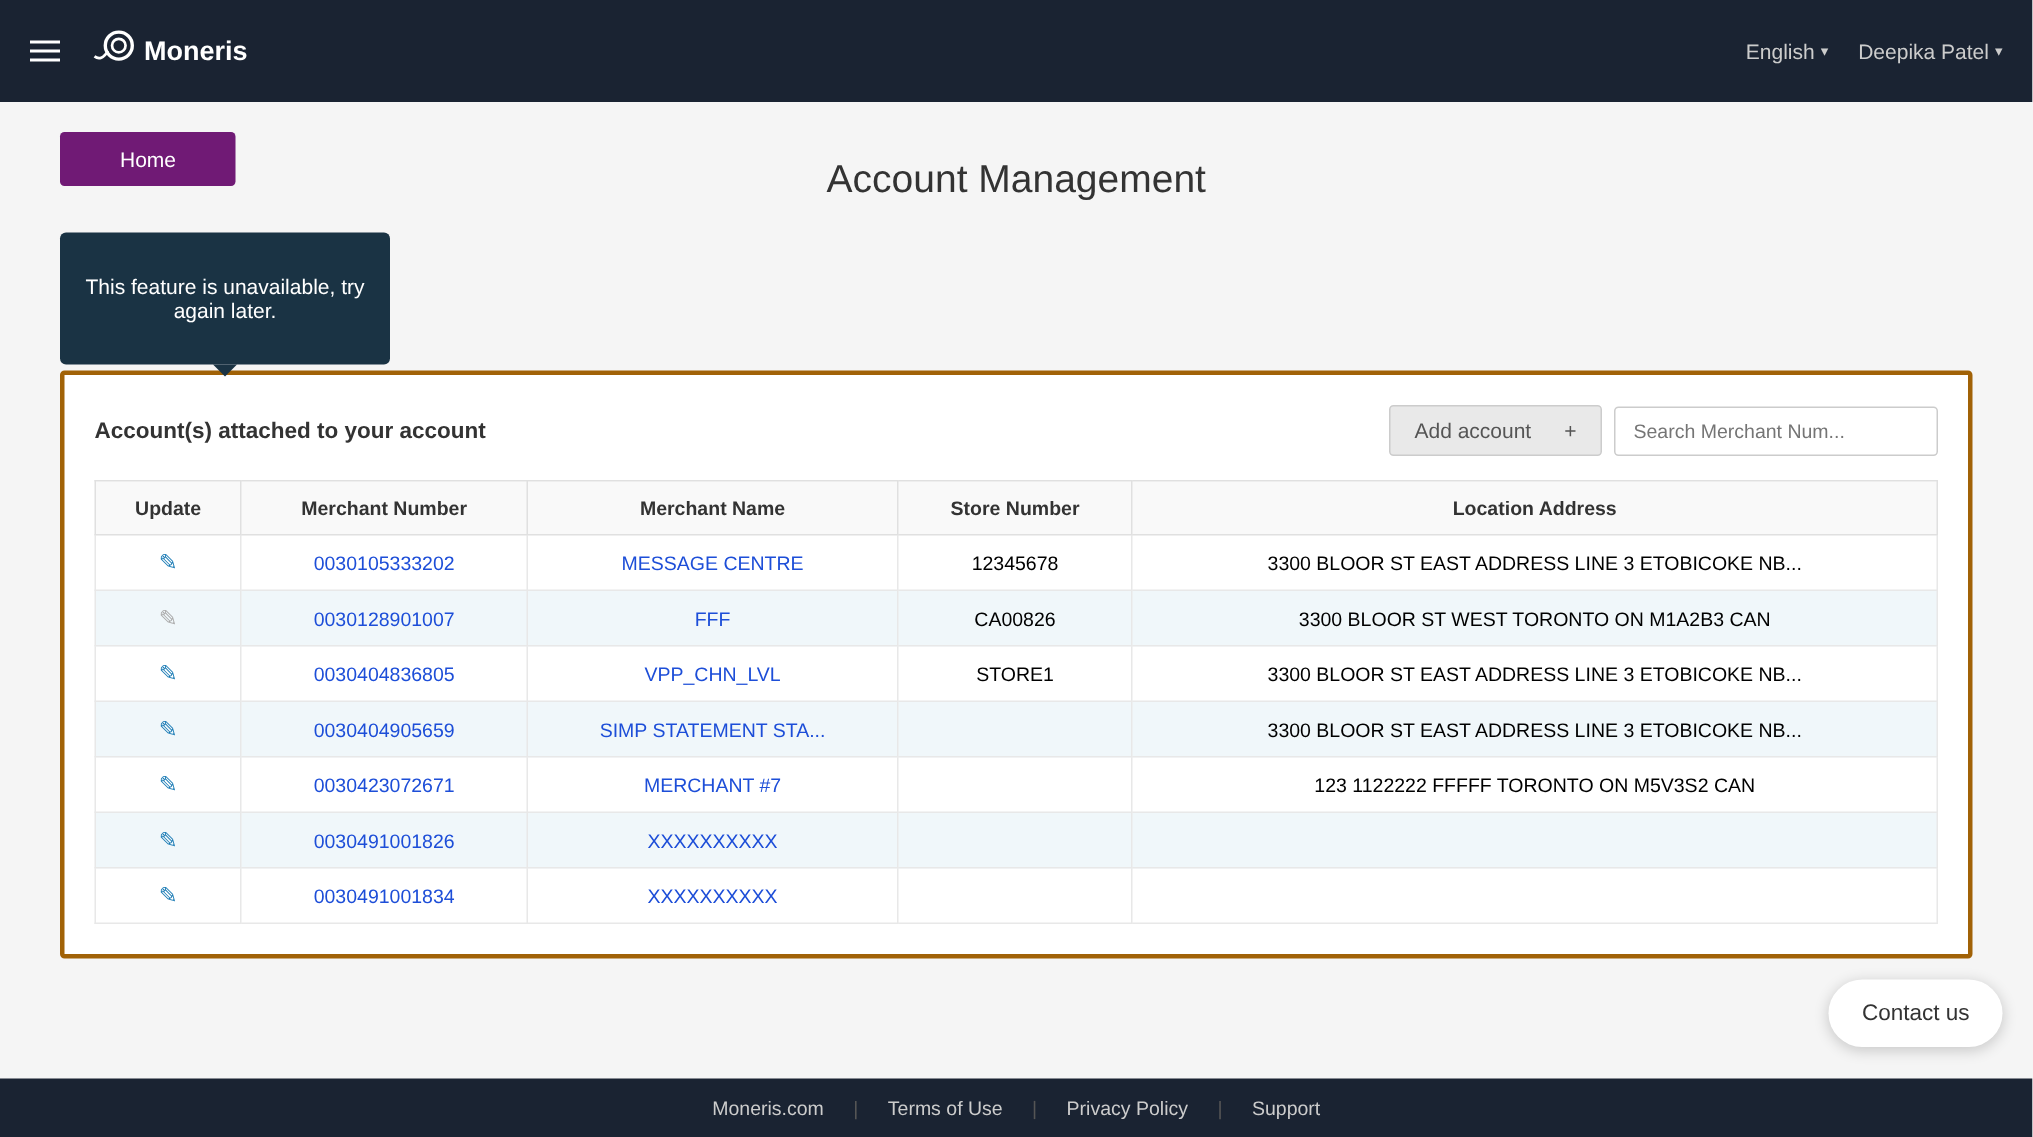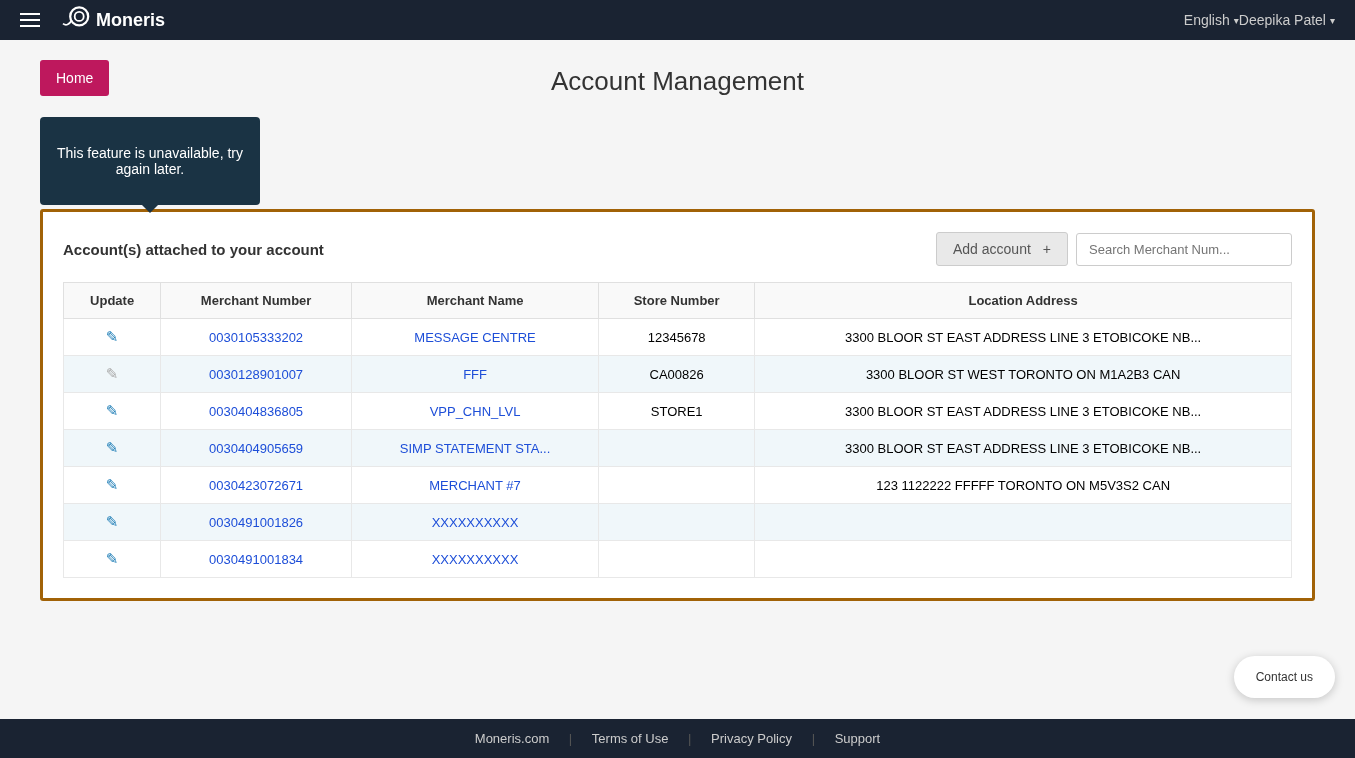--- a/index.html
+++ b/index.html
@@ -6,44 +6,44 @@
     body { font-family: Arial, sans-serif; background: #f5f5f5; min-height: 758px; display: flex; flex-direction: column; }
 
     
     .top-nav {
       background: #1a2332;
       color: white;
       display: flex;
       align-items: center;
       justify-content: space-between;
       padding: 0 20px;
-      height: 40px;
+      height: 68px;
       flex-shrink: 0;
     }
     .nav-left { display: flex; align-items: center; gap: 14px; }
     .hamburger { display: flex; flex-direction: column; gap: 4px; cursor: pointer; }
     .hamburger span { display: block; width: 20px; height: 2px; background: white; }
     .logo { display: flex; align-items: center; gap: 6px; }
     .logo-text { color: white; font-size: 18px; font-weight: bold; }
     .logo-icon { width: 36px; height: 36px; }
-    .nav-right { display: flex; align-items: flex-start; }
+    .nav-right { display: flex; align-items: flex-start; gap: 20px; }
     .nav-lang, .nav-user { color: #ccc; font-size: 14px; cursor: pointer; display: flex; align-items: center; gap: 4px; }
     .chevron { font-size: 10px; }
 
     
     .main-content { flex: 1; padding: 20px 40px; }
     .home-btn {
-      background: #be185d;
+      background: #701a75;
       color: white;
       border: none;
-      padding: 10px 16px;
+      padding: 10px 40px;
       font-size: 14px;
       cursor: pointer;
       border-radius: 3px;
-      margin-bottom: 10px;
+      margin-bottom: 20px;
     }
     .page-title {
       text-align: center;
       font-size: 26px;
       font-weight: normal;
       color: #333;
       margin-bottom: 20px;
       margin-top: -40px;
     }
     .tooltip-box {
@@ -85,21 +85,21 @@
     .add-account-btn {
       background: #e9e9e9;
       color: #555;
       border: 1px solid #ccc;
       padding: 8px 16px;
       font-size: 14px;
       cursor: pointer;
       border-radius: 3px;
       display: flex;
       align-items: center;
-      gap: 12px;
+      gap: 22px;
     }
     .search-input {
       border: 1px solid #ccc;
       padding: 8px 12px;
       font-size: 13px;
       width: 216px;
       border-radius: 3px;
       color: #999;
     }
 
@@ -140,21 +140,21 @@
 
     
     .contact-us {
       position: fixed;
       bottom: 60px;
       right: 20px;
       background: white;
       border-radius: 30px;
       padding: 14px 22px;
       box-shadow: 0 2px 10px rgba(0,0,0,0.2);
-      font-size: 12px;
+      font-size: 15px;
       color: #333;
       cursor: pointer;
       font-weight: 500;
     }
 
     .tooltip-wrapper {
       text-align: right;
       margin-bottom: 4px;
       position: relative;
     }

